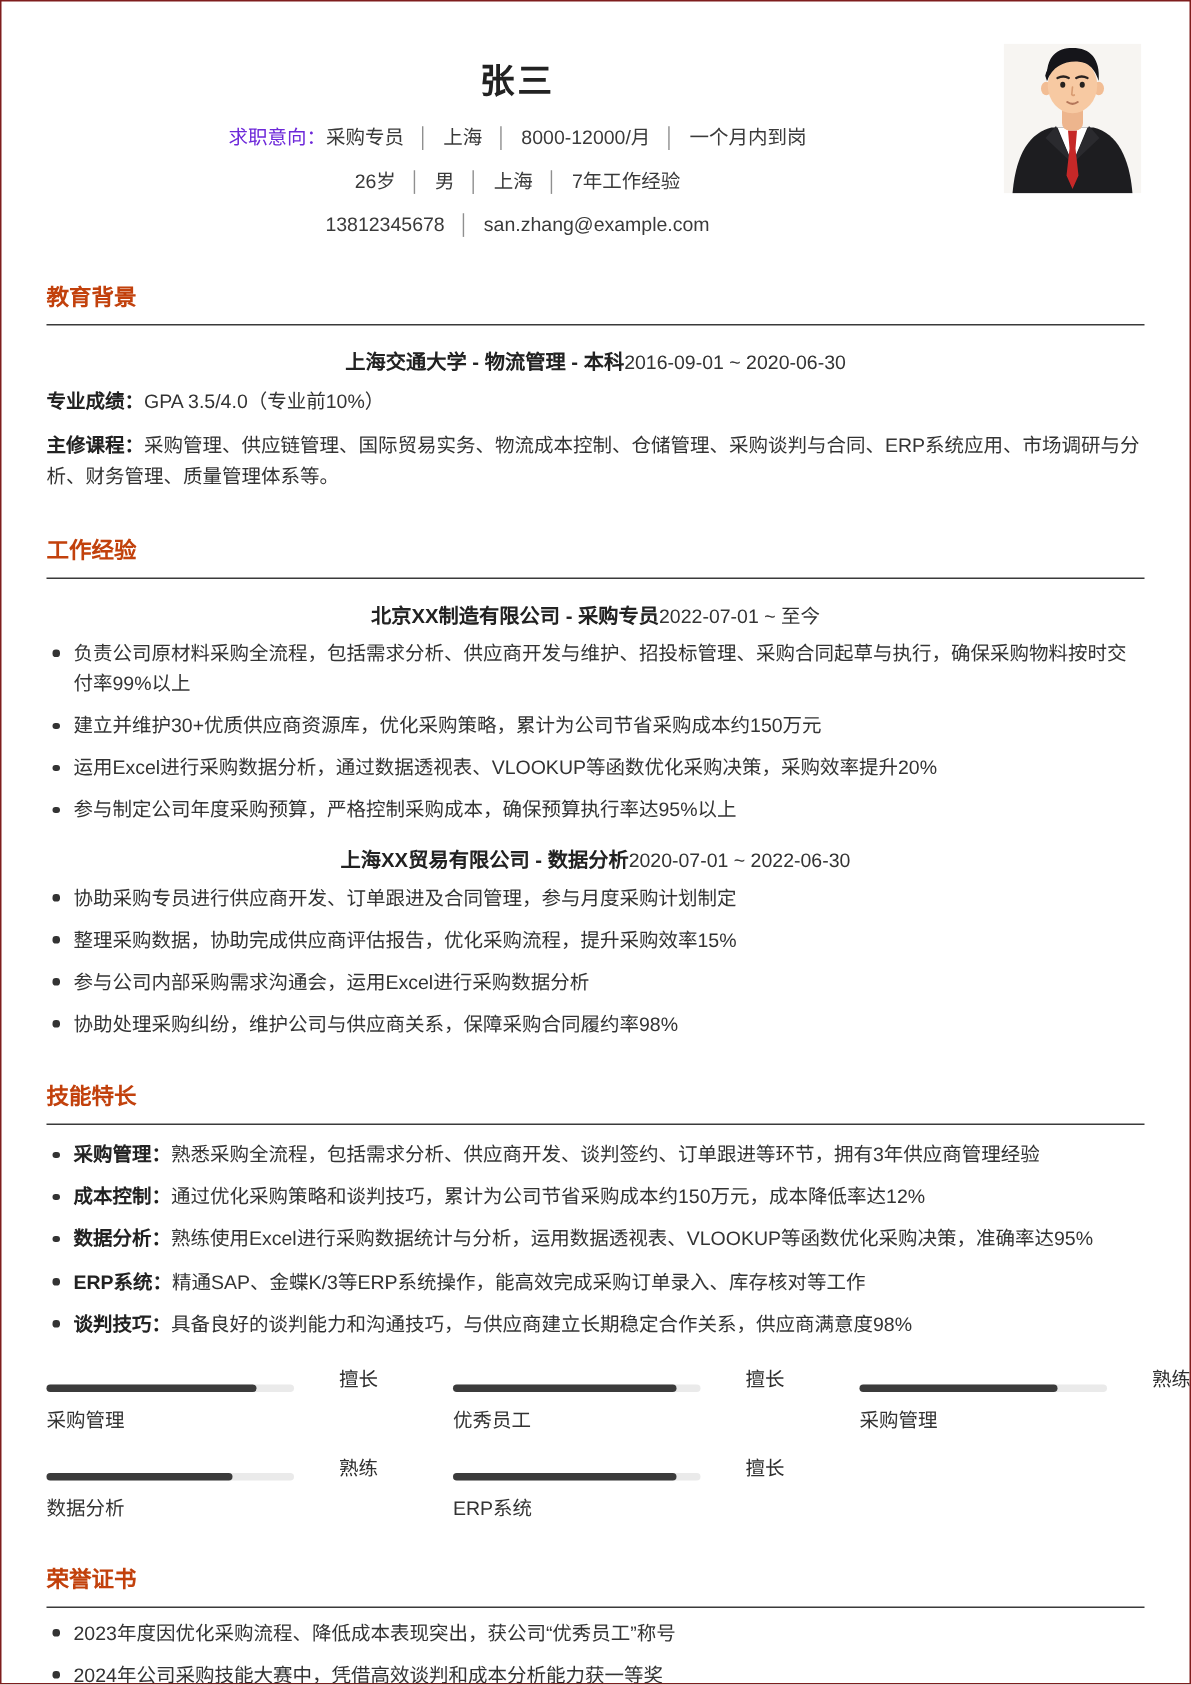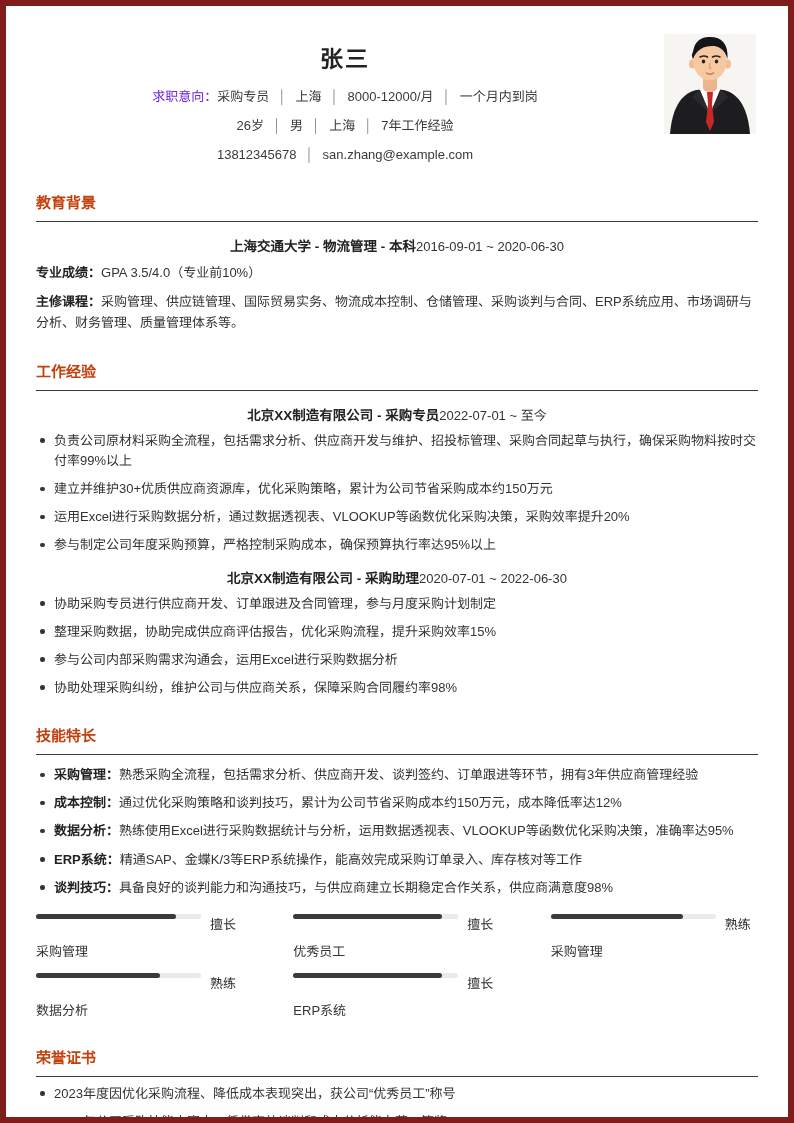--- a/index.html
+++ b/index.html
@@ -5,21 +5,21 @@
   * { margin: 0; padding: 0; box-sizing: border-box; }
   html, body { width: 794px; height: 1123px; background: #fff; }
   body {
     font-family: "Liberation Sans", "DejaVu Sans", sans-serif;
     color: #333;
   }
   .page {
     position: relative;
     width: 794px; height: 1123px;
     background: #fff;
-    border: 6px solid #7f1d1d;
+    border: 1px solid #7f1d1d;
     padding: 24px 30px 0;
     overflow: hidden;
   }
 
   
   .header { display: flex; align-items: flex-start; }
   .header-main { flex: 1; text-align: center; padding-top: 10px; }
   .name { font-size: 23px; font-weight: 700; color: #222; letter-spacing: 2px; margin-bottom: 13px; }
   .info-line { font-size: 13px; color: #3a3a3a; margin-top: 9px; line-height: 1.55; }
   .info-label { color: #6d28d9; }
@@ -51,21 +51,21 @@
     width: 4.5px; height: 4.5px; border-radius: 50%; background: #333;
   }
   li.bullet .kv-label { font-weight: 700; color: #222; }
 
   
   .bars {
     display: grid; grid-template-columns: repeat(3, 1fr);
     column-gap: 50px; margin-top: 16px;
   }
   .bar-cell { margin-bottom: 13px; }
-  .bar-row { display: flex; align-items: flex-start; gap: 9px; }
+  .bar-row { display: flex; align-items: flex-end; gap: 30px; }
   .bar-track { flex: 0 0 165px; height: 5px; background: #eaeaea; border-radius: 3px; }
   .bar-fill { height: 5px; background: #3b3b3b; border-radius: 3px; }
   .bar-level { font-size: 13px; color: #2e2e2e; white-space: nowrap; }
   .bar-name { font-size: 13px; color: #333; margin-top: 8px; }
 </style>
 </head>
 <body>
 
 <div class="page">
 
@@ -132,21 +132,21 @@
       <span class="item-date">2022-07-01 ~ 至今</span>
     </div>
     <ul class="bullets">
       <li class="bullet">负责公司原材料采购全流程，包括需求分析、供应商开发与维护、招投标管理、采购合同起草与执行，确保采购物料按时交付率99%以上</li>
       <li class="bullet">建立并维护30+优质供应商资源库，优化采购策略，累计为公司节省采购成本约150万元</li>
       <li class="bullet">运用Excel进行采购数据分析，通过数据透视表、VLOOKUP等函数优化采购决策，采购效率提升20%</li>
       <li class="bullet">参与制定公司年度采购预算，严格控制采购成本，确保预算执行率达95%以上</li>
     </ul>
 
     <div class="item-head" style="margin-top:11px">
-      <span class="item-title">北京XX制造有限公司 - 采购助理</span>
+      <span class="item-title">上海XX贸易有限公司 - 数据分析</span>
       <span class="item-date">2020-07-01 ~ 2022-06-30</span>
     </div>
     <ul class="bullets">
       <li class="bullet">协助采购专员进行供应商开发、订单跟进及合同管理，参与月度采购计划制定</li>
       <li class="bullet">整理采购数据，协助完成供应商评估报告，优化采购流程，提升采购效率15%</li>
       <li class="bullet">参与公司内部采购需求沟通会，运用Excel进行采购数据分析</li>
       <li class="bullet">协助处理采购纠纷，维护公司与供应商关系，保障采购合同履约率98%</li>
     </ul>
   </div>
 

